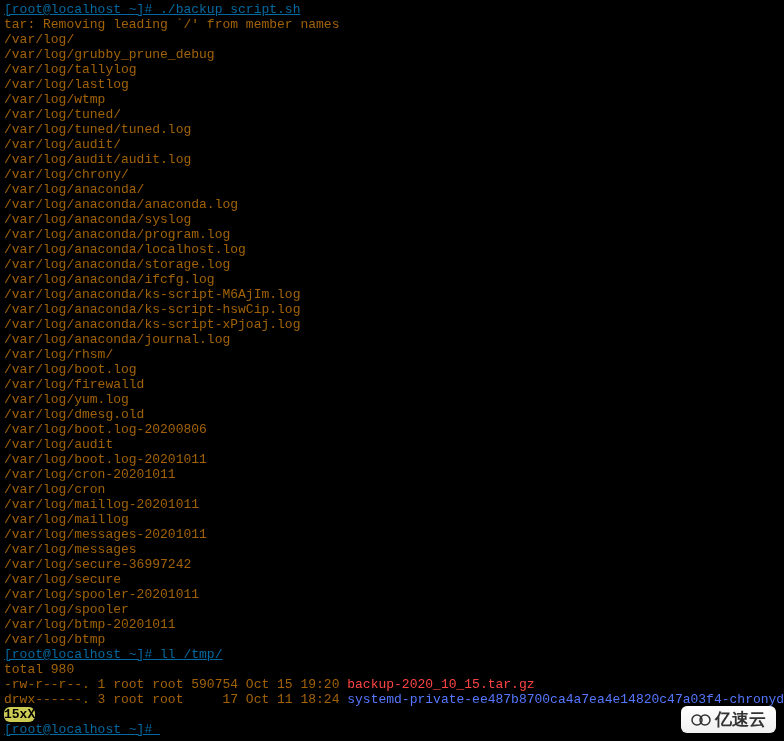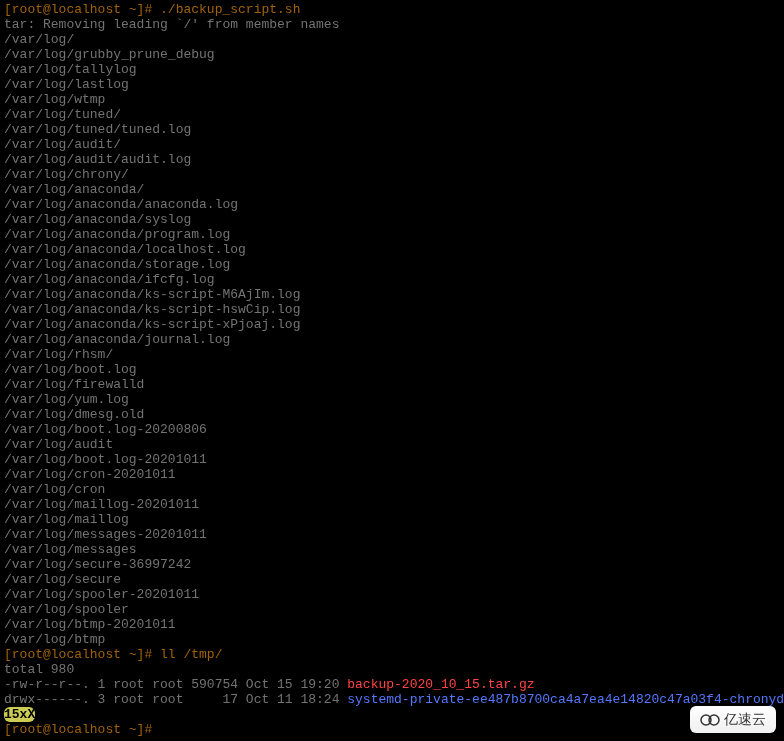--- a/index.html
+++ b/index.html
@@ -15,22 +15,22 @@
       color: #00ff00;
       width: 784px;
       height: 741px;
       overflow: hidden;
       padding: 2px 4px;
       position: relative;
     }
     .line {
       white-space: pre;
     }
-    .white { color: #a16207; }
-    .green { color: #737373; text-align: right; }
+    .white { color: #0369a1; text-decoration: underline; }
+    .green { color: #a16207; text-align: right; }
     .red { color: #ff4444; }
     .cyan-blue { color: #5577ff; }
     .yellow-bg-white { 
       background-color: #cccc55; 
       color: #000000;
       font-weight: bold;
       border-radius: 6px;
     }
     .watermark {
       position: absolute;
@@ -46,22 +46,22 @@
     }
     .watermark-icon {
       display: flex;
       align-items: center;
       font-size: 16px;
       color: #333;
     }
     .watermark-text {
       color: #333;
       font-family: sans-serif;
-      font-size: 14px;
-      font-weight: 400;
+      font-size: 17px;
+      font-weight: 700;
     }
   </style>
 </head>
 <body>
 
 <div id="terminal">
     <div class="line"><span class="white">[root@localhost ~]# </span><span class="white">./backup_script.sh</span></div>
     <div class="line"><span class="green">tar: Removing leading `/' from member names</span></div>
     <div class="line"><span class="green">/var/log/</span></div>
     <div class="line"><span class="green">/var/log/grubby_prune_debug</span></div>

